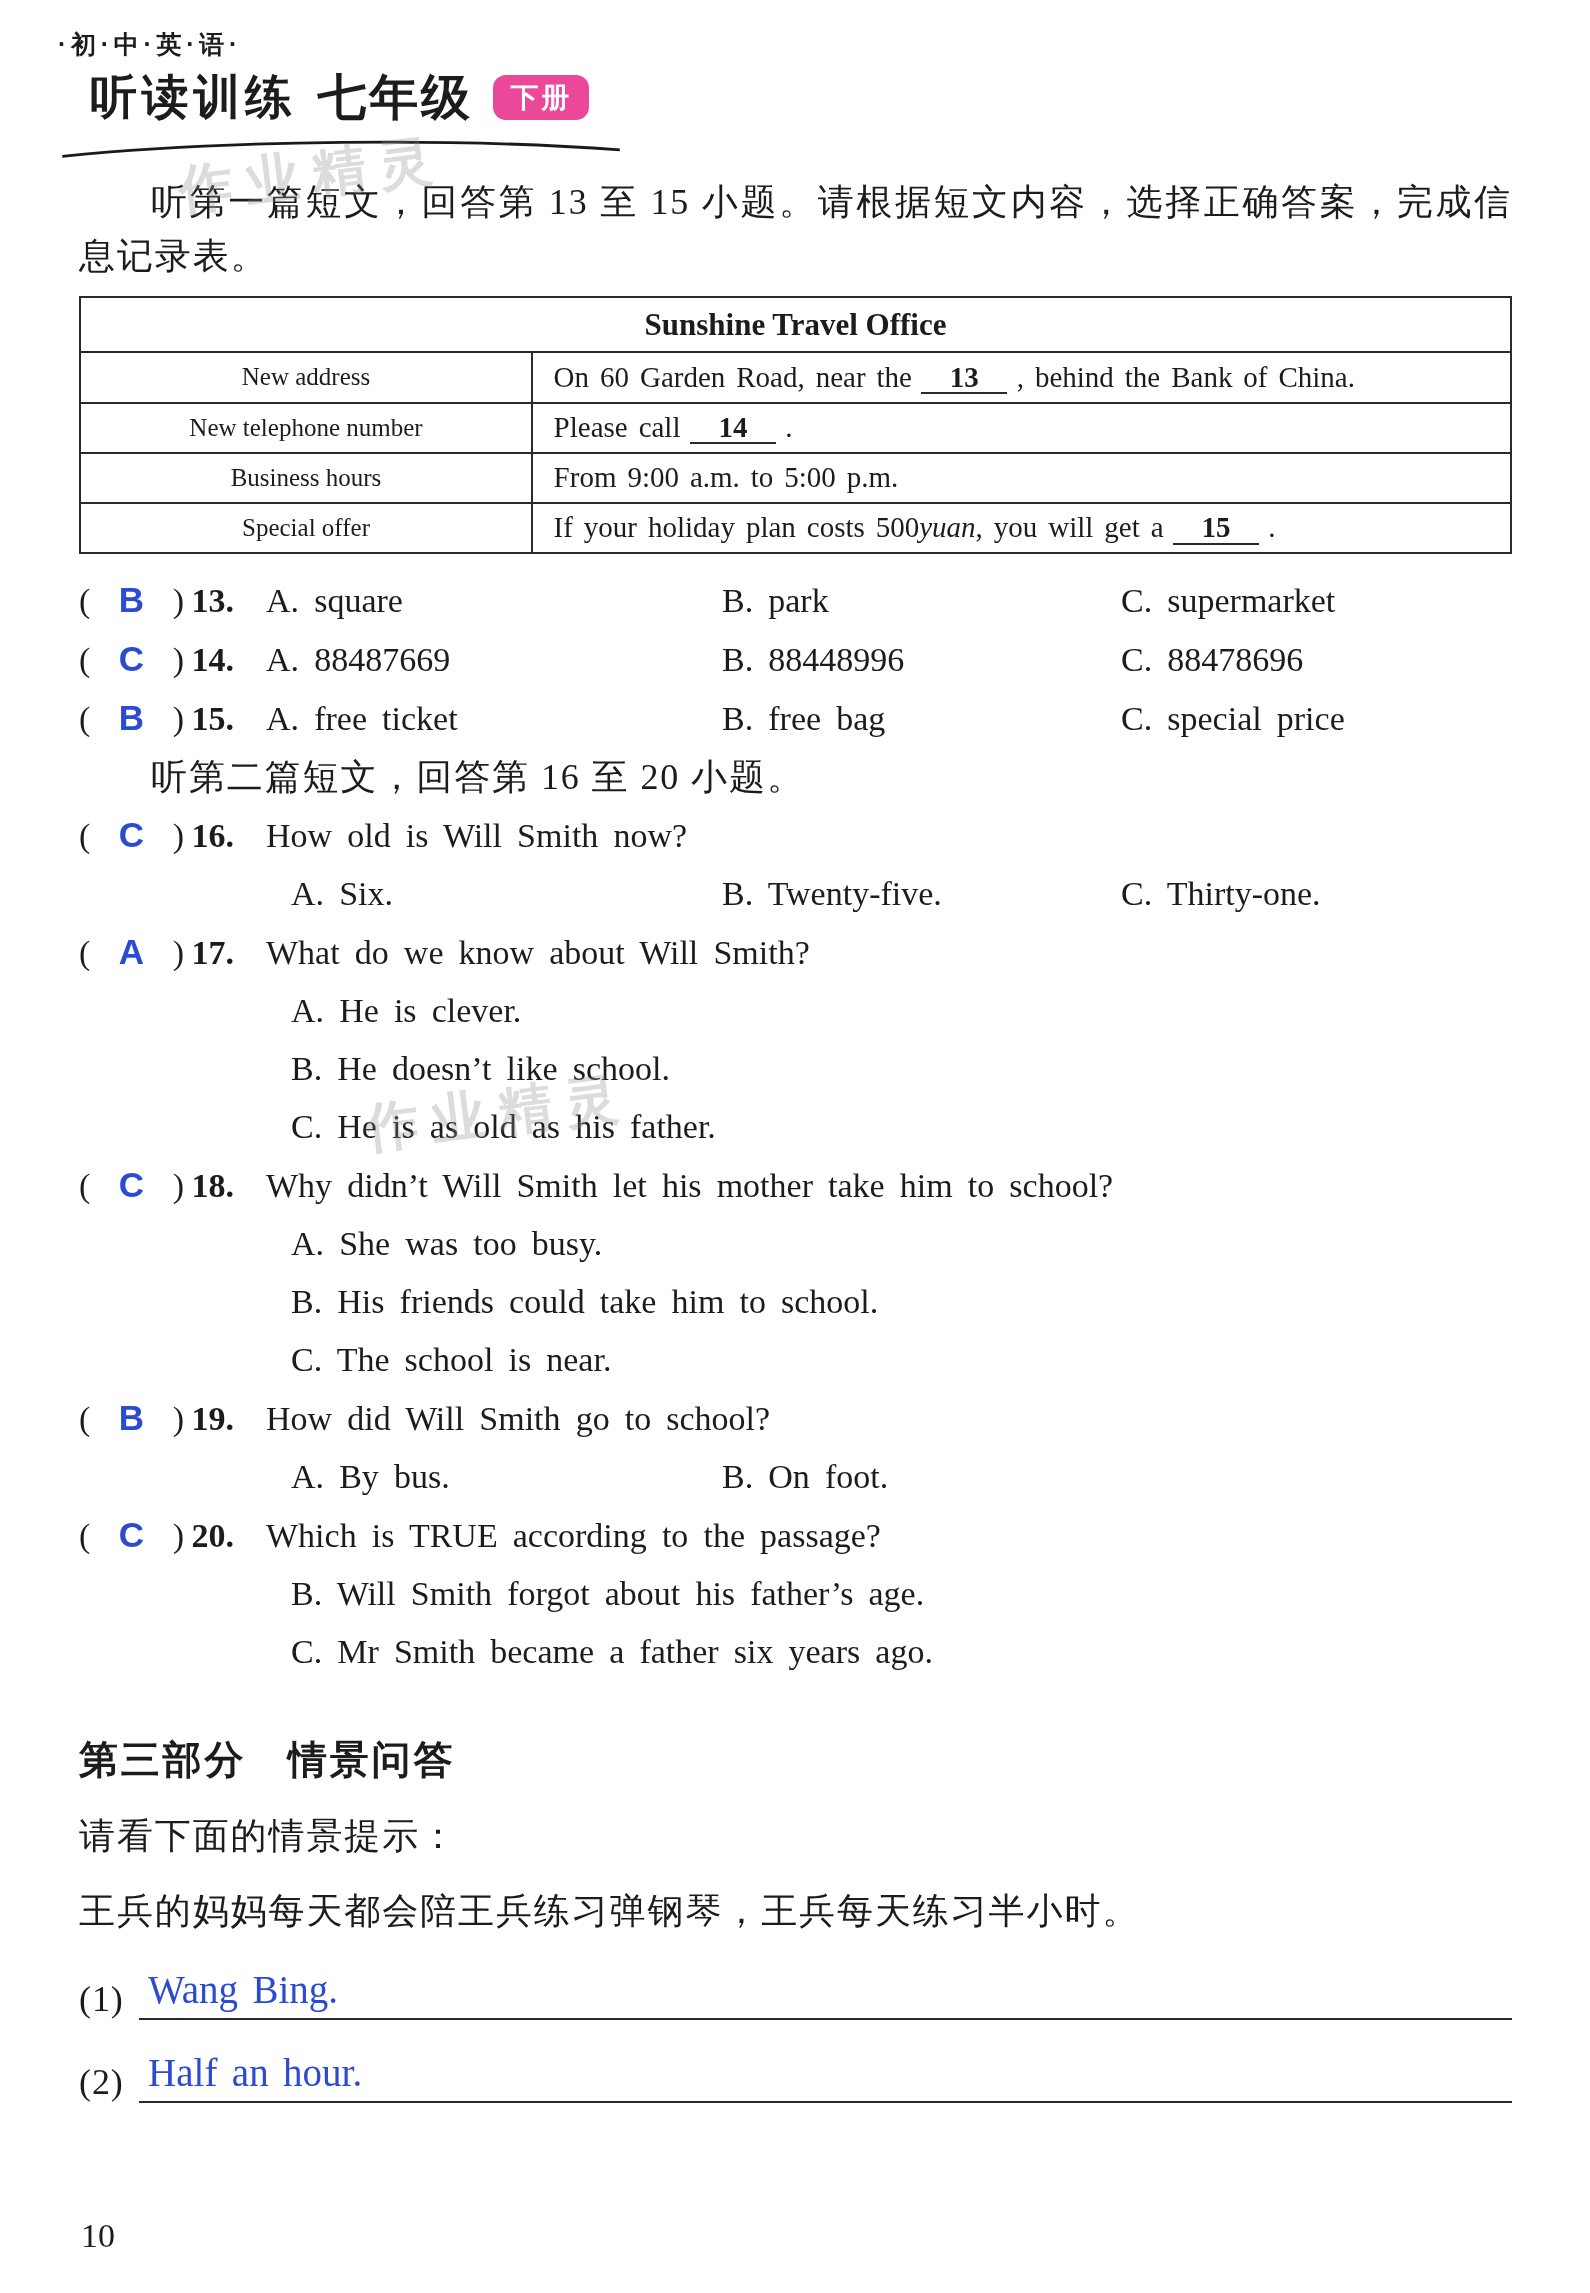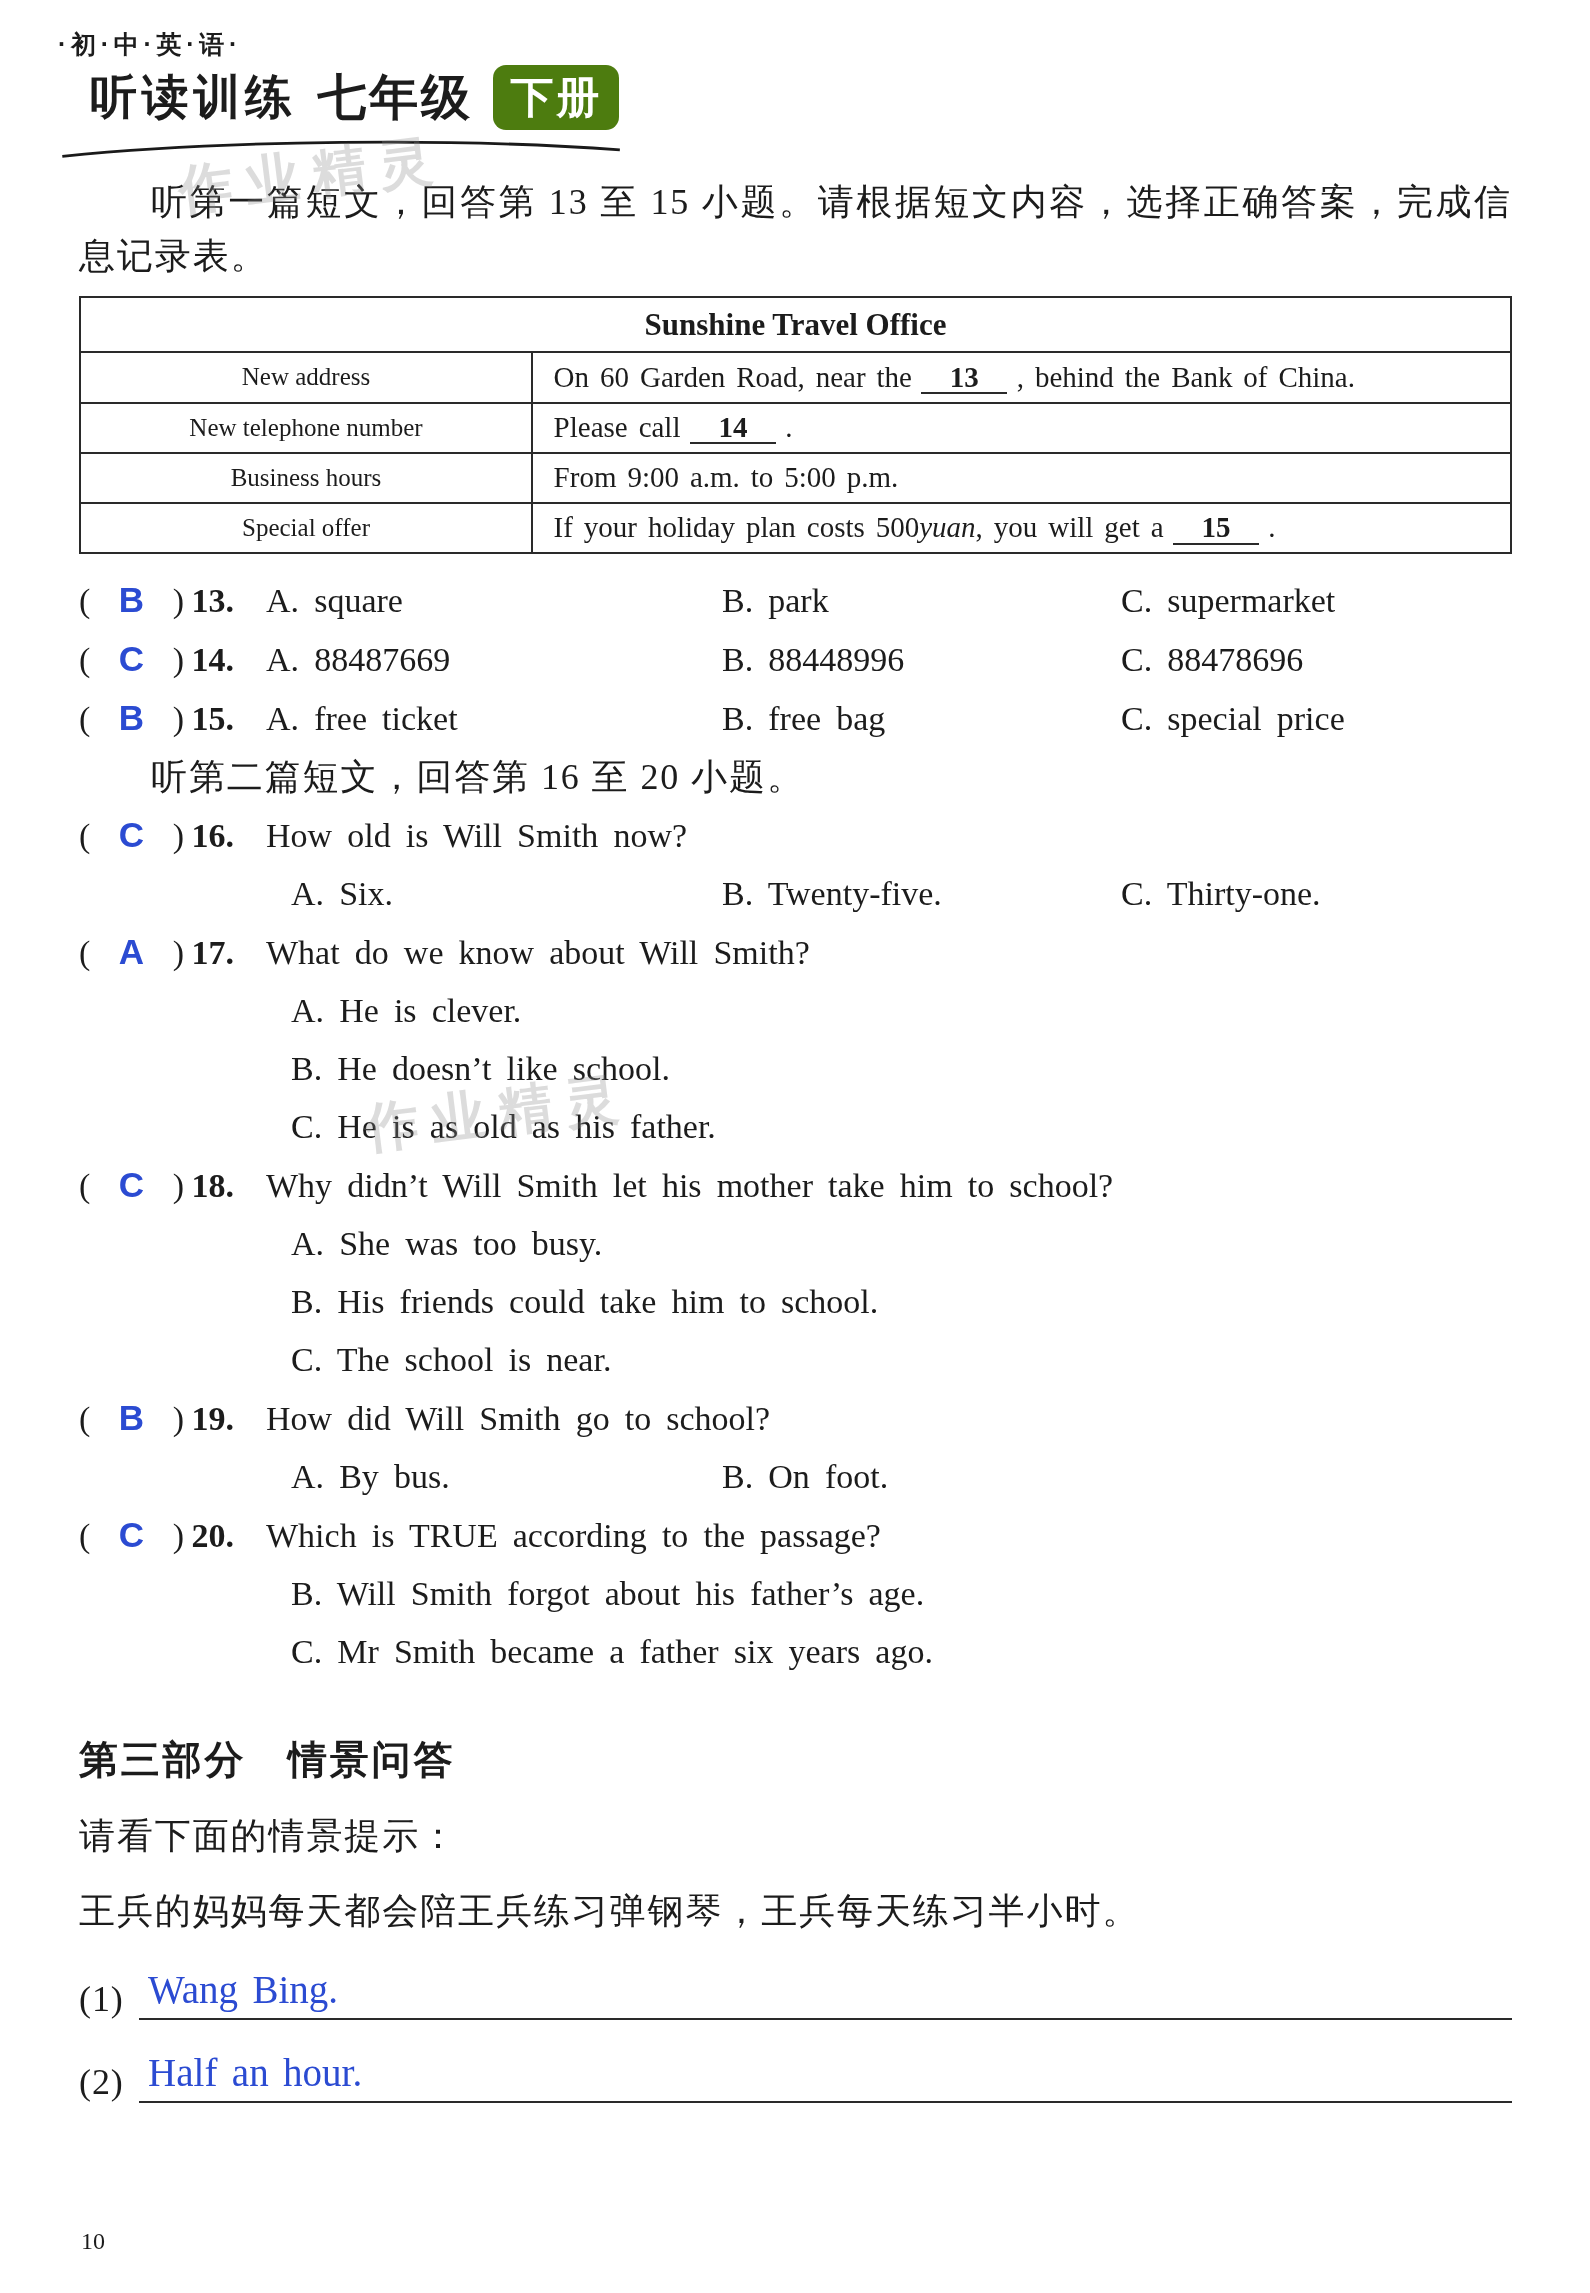--- a/index.html
+++ b/index.html
@@ -18,22 +18,22 @@
   
   .header{ padding:28px 0 0 58px; width:656px; }
   .series{
     font-family:"Liberation Sans",sans-serif; font-weight:bold;
     font-size:25px; letter-spacing:4.7px;
   }
   .title-row{ display:flex; align-items:center; gap:20.6px; margin:3.7px 0 0 32px; }
   .main-title{ font-family:"Liberation Sans",sans-serif; font-weight:bold; font-size:47px; letter-spacing:4.7px; }
   .grade{ font-family:"Liberation Sans",sans-serif; font-weight:bold; font-size:49px; letter-spacing:2.8px; }
   .volume-badge{
-    background:#4d7c0f; color:#fff; font-family:"Liberation Sans",sans-serif;
-    font-weight:bold; font-size:43px; letter-spacing:2.8px;
+    background:#ec4899; color:#fff; font-family:"Liberation Sans",sans-serif;
+    font-weight:bold; font-size:28px; letter-spacing:2.8px;
     padding:3.7px 17px; border-radius:13px;
   }
   .swoosh{ display:block; margin:5.6px 0 0 -1.9px; }
 
   
   .watermark{
     position:absolute; font-family:"Liberation Sans",sans-serif; font-weight:bold;
     font-size:54px; letter-spacing:13px; color:rgba(140,140,140,0.30);
     transform:rotate(-7deg); pointer-events:none; white-space:nowrap; z-index:5;
   }
@@ -85,21 +85,21 @@
   }
   .p3-line{ font-size:36px; letter-spacing:1.9px; margin-top:24px; line-height:51px; }
   .answer-row{ display:flex; align-items:flex-end; margin-top:30px; font-size:36px; }
   .answer-num{ flex:0 0 auto; margin-right:15px; letter-spacing:0.9px; }
   .answer-field{
     flex:1; border-bottom:2.3px solid var(--line);
     padding:0 0 5.6px 9.4px; color:var(--blue); font-size:39px; word-spacing:4.7px;
   }
 
   .page-number{
-    position:absolute; left:81px; bottom:39px; font-size:24px;
+    position:absolute; left:81px; bottom:39px; font-size:34px;
   }
 </style>
 </head>
 <body>
 
 <div class="page">
 
   <div class="watermark wm-1">作业精灵</div>
   <div class="watermark wm-2">作业精灵</div>
 

